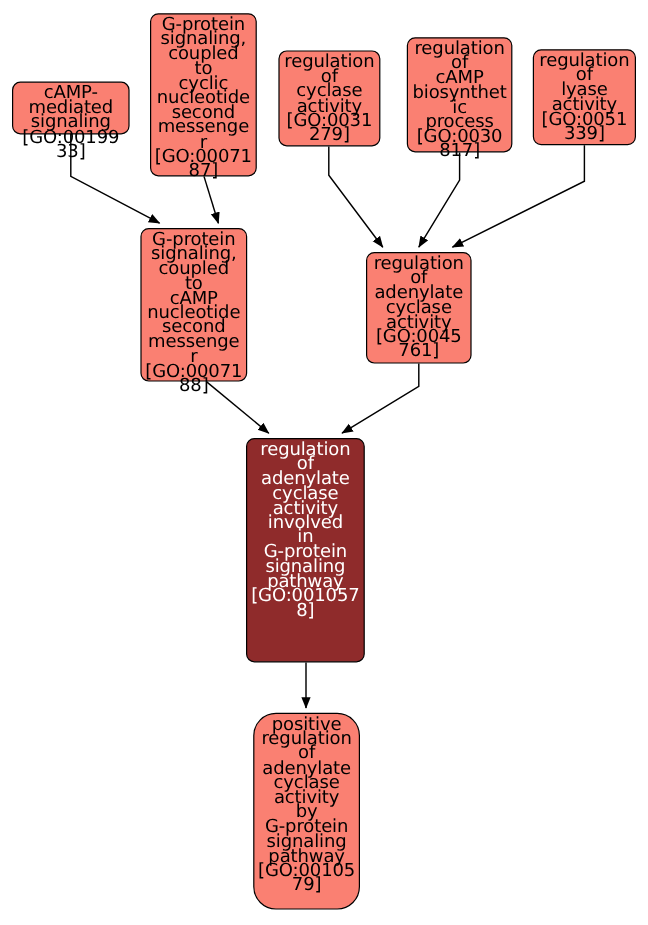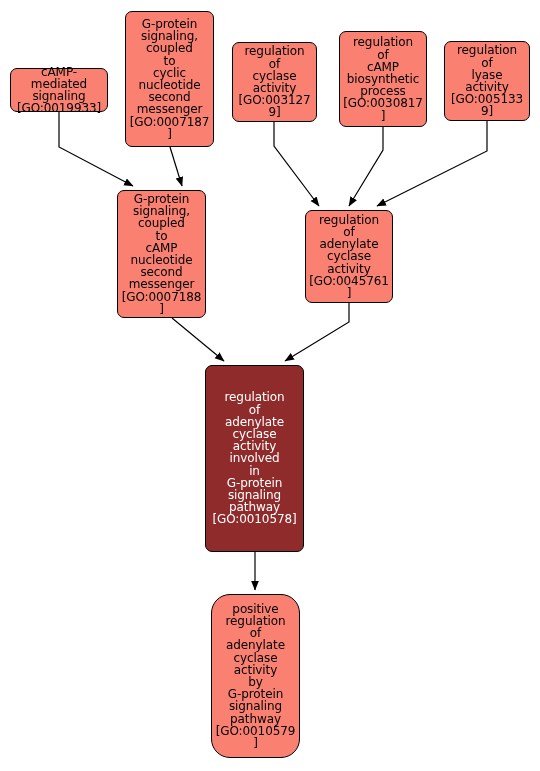--- a/index.html
+++ b/index.html
@@ -22,27 +22,26 @@
     width: 540px;
     height: 771px;
     pointer-events: none;
   }
   .node {
     position: absolute;
     box-sizing: border-box;
     border: 1px solid #000000;
     border-radius: 7px;
     display: flex;
-    align-items: center;
     justify-content: center;
     text-align: center;
     line-height: 12.2px;
-    font-size: 12px;
+    font-size: 15px;
     letter-spacing: -0.1px;
-    padding: 20px 3px;
+    padding: 2px 3px;
     white-space: pre-line;
     word-break: break-word;
   }
   .node.pink {
     background: #fa8072;
     color: #000000;
   }
   .node.dark {
     background: #8f2b2b;
     color: #ffffff;

